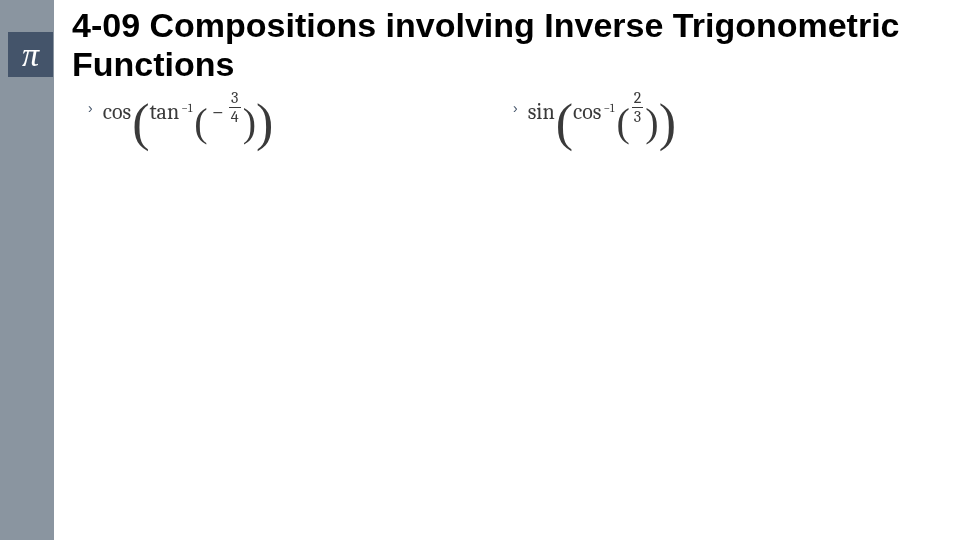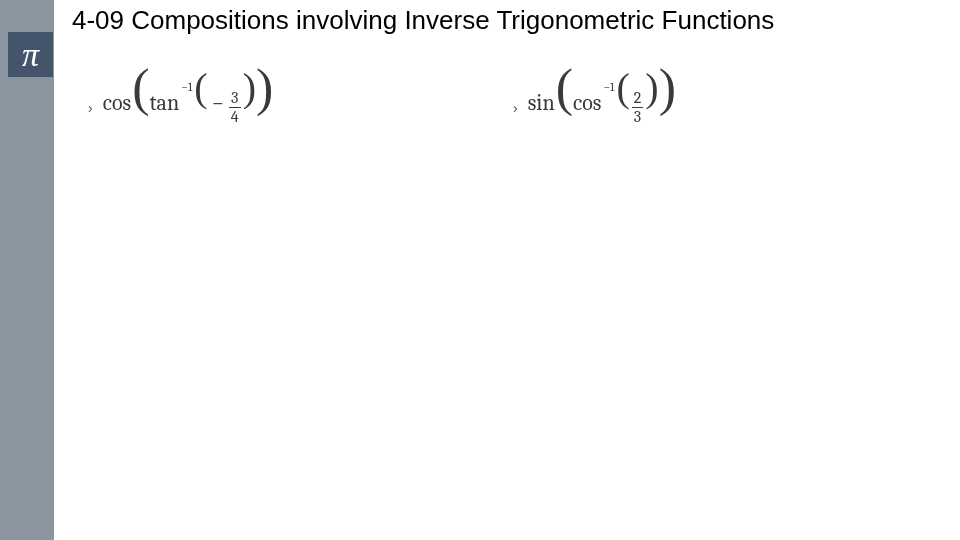--- a/index.html
+++ b/index.html
@@ -4,30 +4,30 @@
 <style>
   * { margin: 0; padding: 0; box-sizing: border-box; }
   html, body { width: 960px; height: 540px; overflow: hidden; font-family: Arial, Helvetica, sans-serif; background: #fff; }
   .slide { position: relative; width: 960px; height: 540px; background: #fff; }
 
   
   .sidebar { position: absolute; left: 0; top: 0; width: 54px; height: 540px; background: #8a95a0; }
   .pi-tile { position: absolute; left: 8px; top: 32px; width: 45px; height: 45px; background: #44546a; color: #fff; display: flex; align-items: center; justify-content: center; font-family: "Times New Roman", serif; font-size: 34px; font-style: italic; }
 
   
-  .title { position: absolute; left: 72px; top: 6px; width: 860px; font-size: 26px; font-weight: normal; color: #000; line-height: 1.15; }
+  .title { position: absolute; left: 72px; top: 6px; width: 860px; font-size: 34px; font-weight: bold; color: #000; line-height: 1.15; }
 
   
   .content { position: absolute; left: 88px; top: 90px; width: 850px; display: flex; }
   .col { width: 50%; }
 
   .item { display: flex; align-items: center; color: #3a3a3a; font-family: Cambria, "Times New Roman", serif; font-size: 22px; }
   .bullet { color: #44546a; font-size: 14px; margin-right: 10px; font-family: Arial, sans-serif; }
 
-  .expr { display: inline-flex; align-items: flex-start; }
+  .expr { display: inline-flex; align-items: flex-end; }
   .fn { margin-right: 1px; }
 
   
   .lp, .rp {
     font-family: "Times New Roman", serif;
     font-weight: 400;
     transform-origin: center;
   }
   .lp.big, .rp.big { font-size: 52px; line-height: 0; position: relative; top: -2px; }
   .lp.med, .rp.med { font-size: 40px; line-height: 0; position: relative; top: -2px; }

